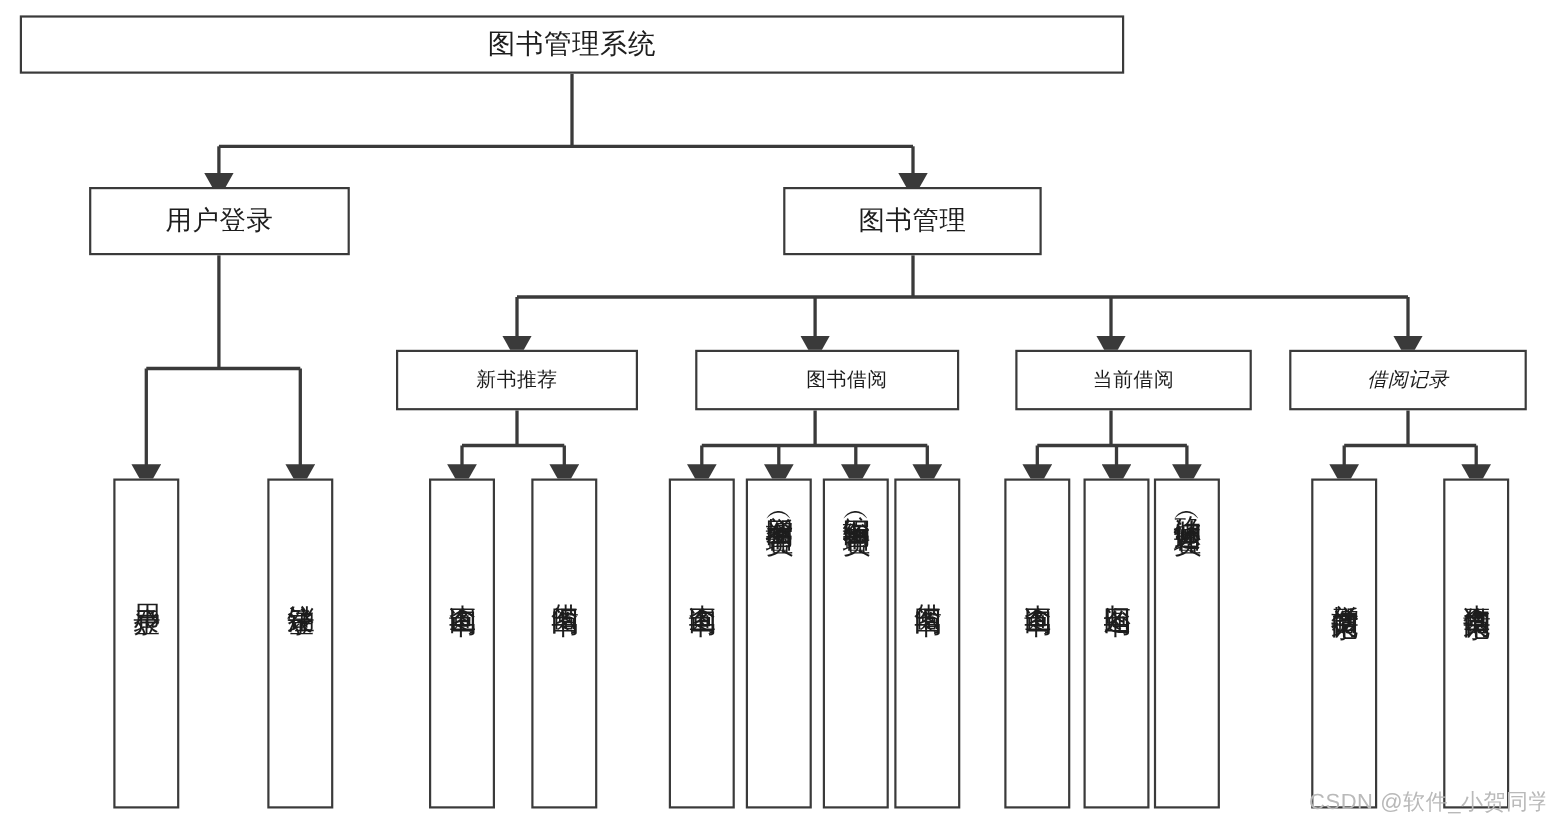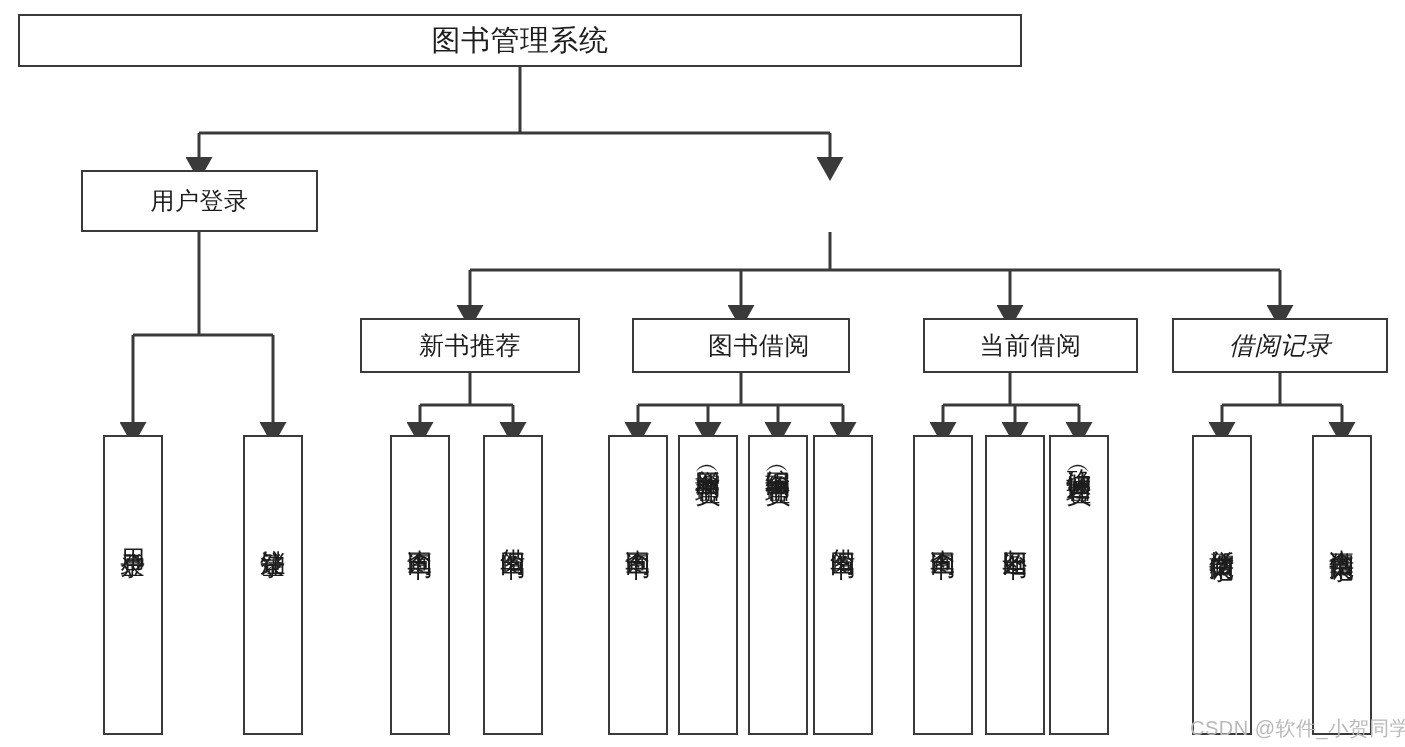--- a/index.html
+++ b/index.html
@@ -34,23 +34,23 @@
     align-items: center;
     justify-content: center;
     color: #1d1d1d;
   }
   .node .label {
     display: block;
     text-align: center;
     line-height: 1.15;
     letter-spacing: 0.5px;
   }
-  .node.root .label { font-size: 29px; }
+  .node.root .label { font-size: 25px; }
   .node.level2 .label { font-size: 24px; }
-  .node.level3 .label { font-size: 25px; }
+  .node.level3 .label { font-size: 18px; }
 
   .node.leaf {
     align-items: flex-start;
     justify-content: center;
     padding-top: 0;
   }
   .node.leaf .label {
     writing-mode: vertical-rl;
     text-orientation: upright;
     font-size: 25px;
@@ -124,25 +124,28 @@
     </g>
   </svg>
 
   <div class="node root" id="n-root" style="left: 18px; top: 14px; width: 1004px; height: 53px;">
     <span class="label">图书管理系统</span>
   </div>
 
   <div class="node level2" id="n-l2-0" style="left: 81px; top: 170px; width: 237px; height: 62px;">
     <span class="label">用户登录</span>
   </div>
+  <div class="node level2" id="n-l2-1" style="left: 712px; top: 170px; width: 235px; height: 62px;">
+    <span class="label">图书管理</span>
+  </div>
 
   <div class="node level3" id="n-l3-0" style="left: 360px; top: 318px; width: 220px; height: 55px;">
     <span class="label">新书推荐</span>
   </div>
-  <div class="node level3" id="n-l3-1" style="left: 632px; top: 318px; width: 218px; height: 55px; padding-left: 36px;">
+  <div class="node level3" id="n-l3-1" style="left: 632px; top: 318px; width: 240px; height: 55px; padding-left: 36px;">
     <span class="label">图书借阅</span>
   </div>
   <div class="node level3" id="n-l3-2" style="left: 903px; top: 318px; width: 215px; height: 55px; margin-left: 20px;">
     <span class="label">当前借阅</span>
   </div>
   <div class="node level3" id="n-l3-3" style="left: 1172px; top: 318px; width: 216px; height: 55px; font-style: italic;">
     <span class="label">借阅记录</span>
   </div>
 
   <div class="node leaf mid" id="n-lf-0" style="left: 103px; top: 435px; width: 60px; height: 300px;">

